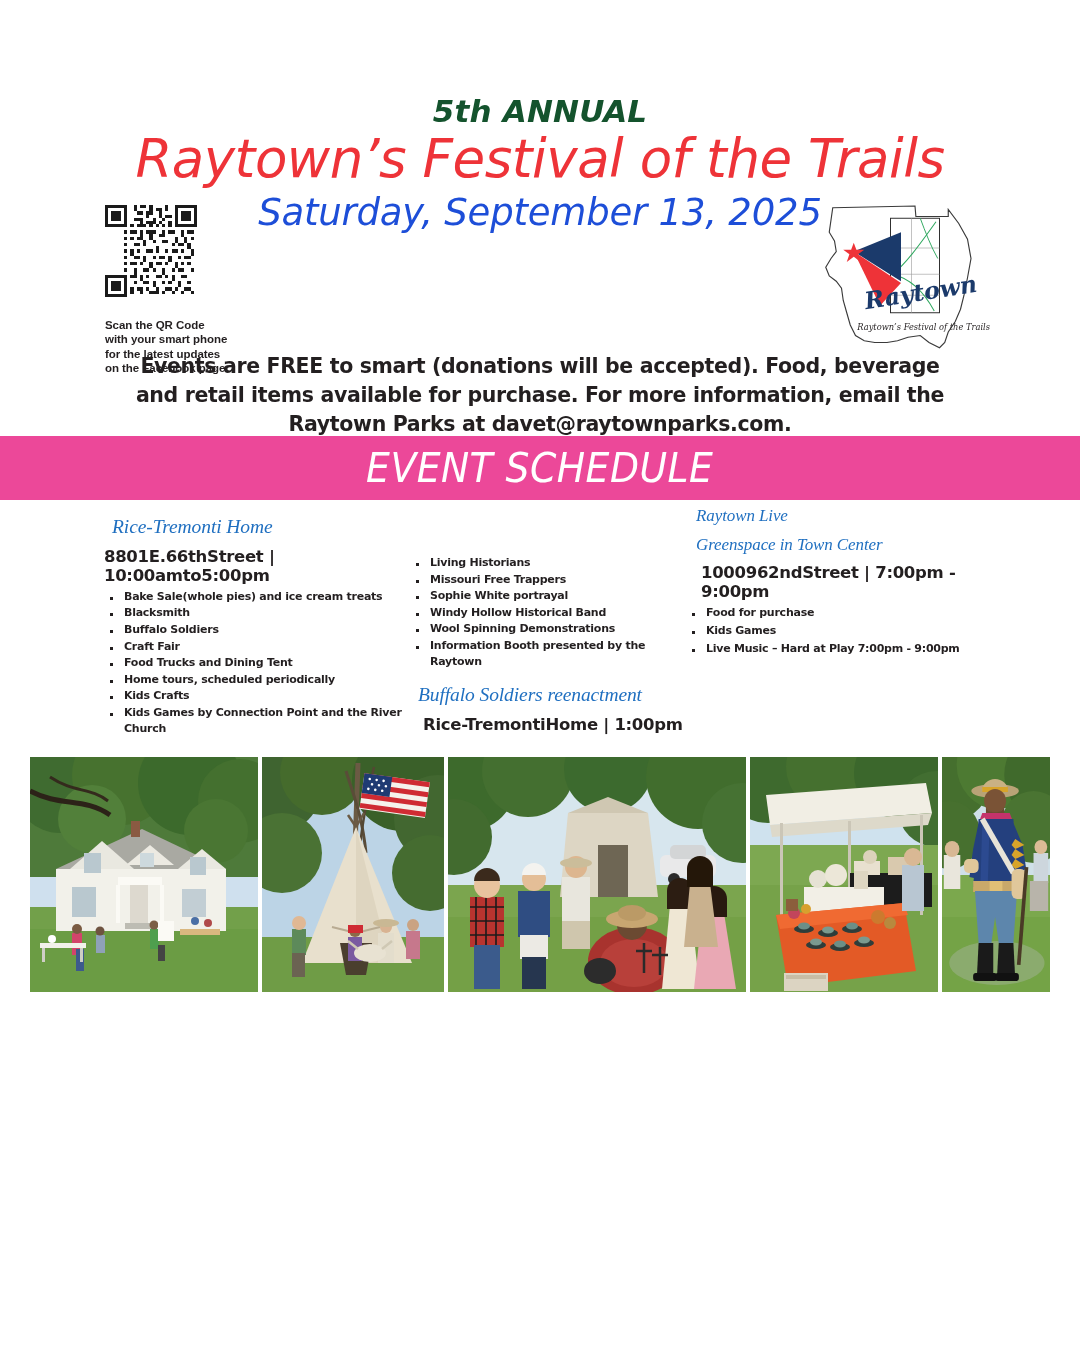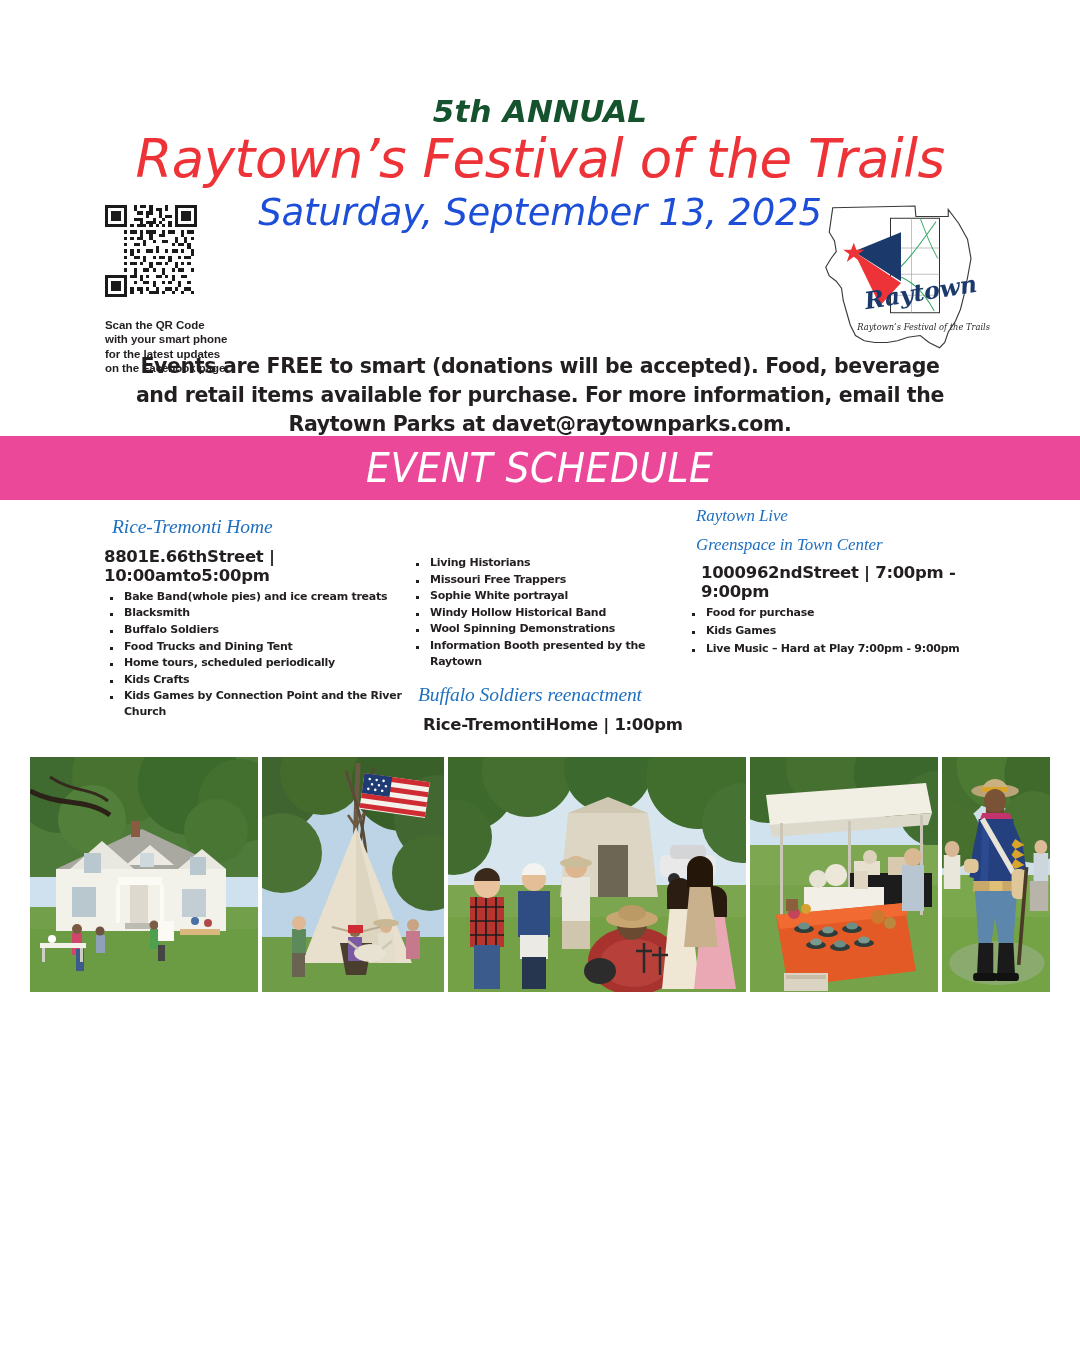--- a/index.html
+++ b/index.html
@@ -336,23 +336,24 @@
   <div class="banner">
     <div class="banner-title">EVENT SCHEDULE</div>
   </div>
 
   <div class="schedule">
 
     <div class="col col-left">
       <div class="sec-title">Rice-Tremonti Home</div>
       <div class="sec-sub">8801E.66thStreet | 10:00amto5:00pm</div>
       <ul class="items">
-        <li><span class="bullet"></span><span> Bake Band(whole pies) and ice cream treats</span></li>
+        <li><span class="bullet"></span><span> Bake Sale(whole pies) and ice cream treats</span></li>
         <li><span class="bullet"></span><span>Blacksmith</span></li>
         <li><span class="bullet"></span><span>Buffalo Soldiers</span></li>
+        <li><span class="bullet"></span><span>Craft Fair</span></li>
         <li><span class="bullet"></span><span>Food Trucks and Dining Tent</span></li>
         <li><span class="bullet"></span><span>Home tours, scheduled periodically</span></li>
         <li><span class="bullet"></span><span>Kids Crafts</span></li>
         <li><span class="bullet"></span><span>Kids Games by Connection Point and the River Church</span></li>
       </ul>
     </div>
 
     <div class="col col-mid">
       <ul class="items">
         <li><span class="bullet"></span><span>Living Historians</span></li>

